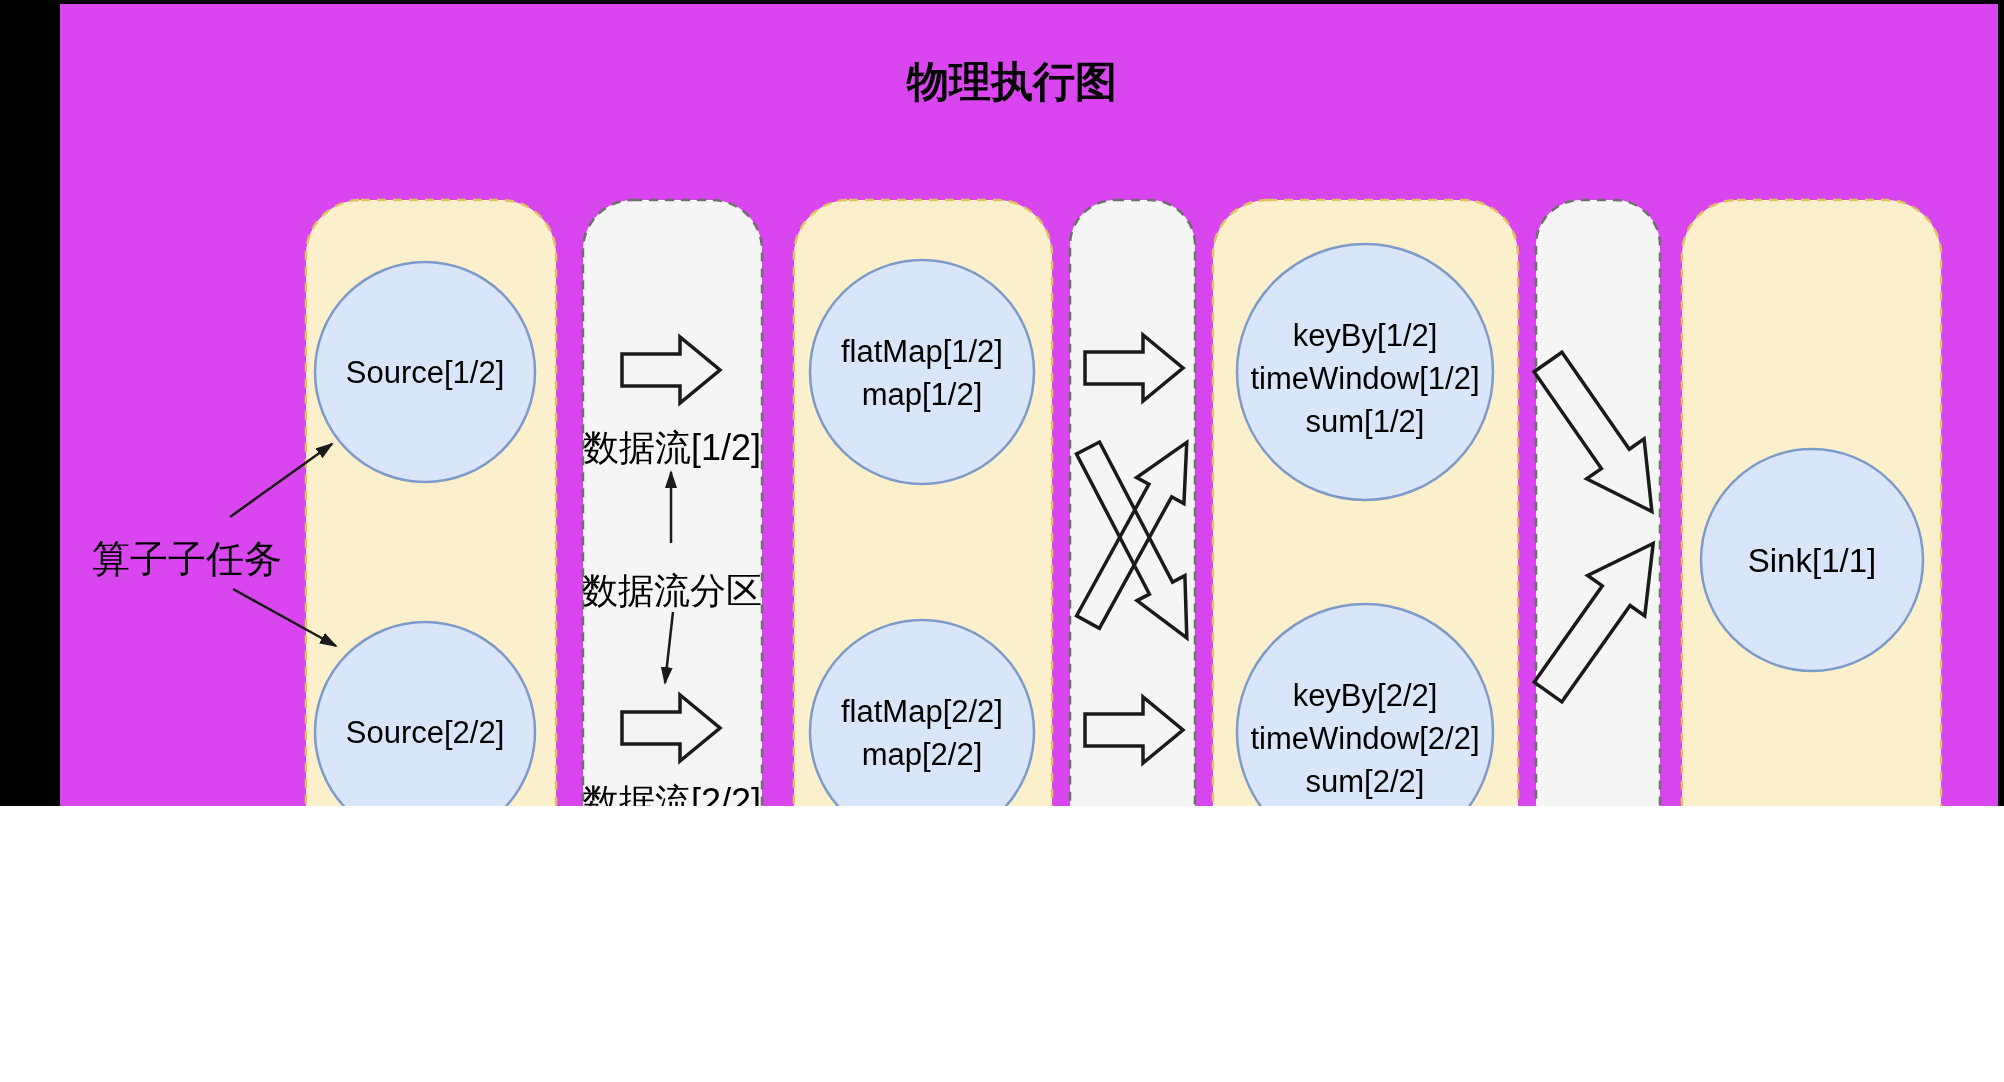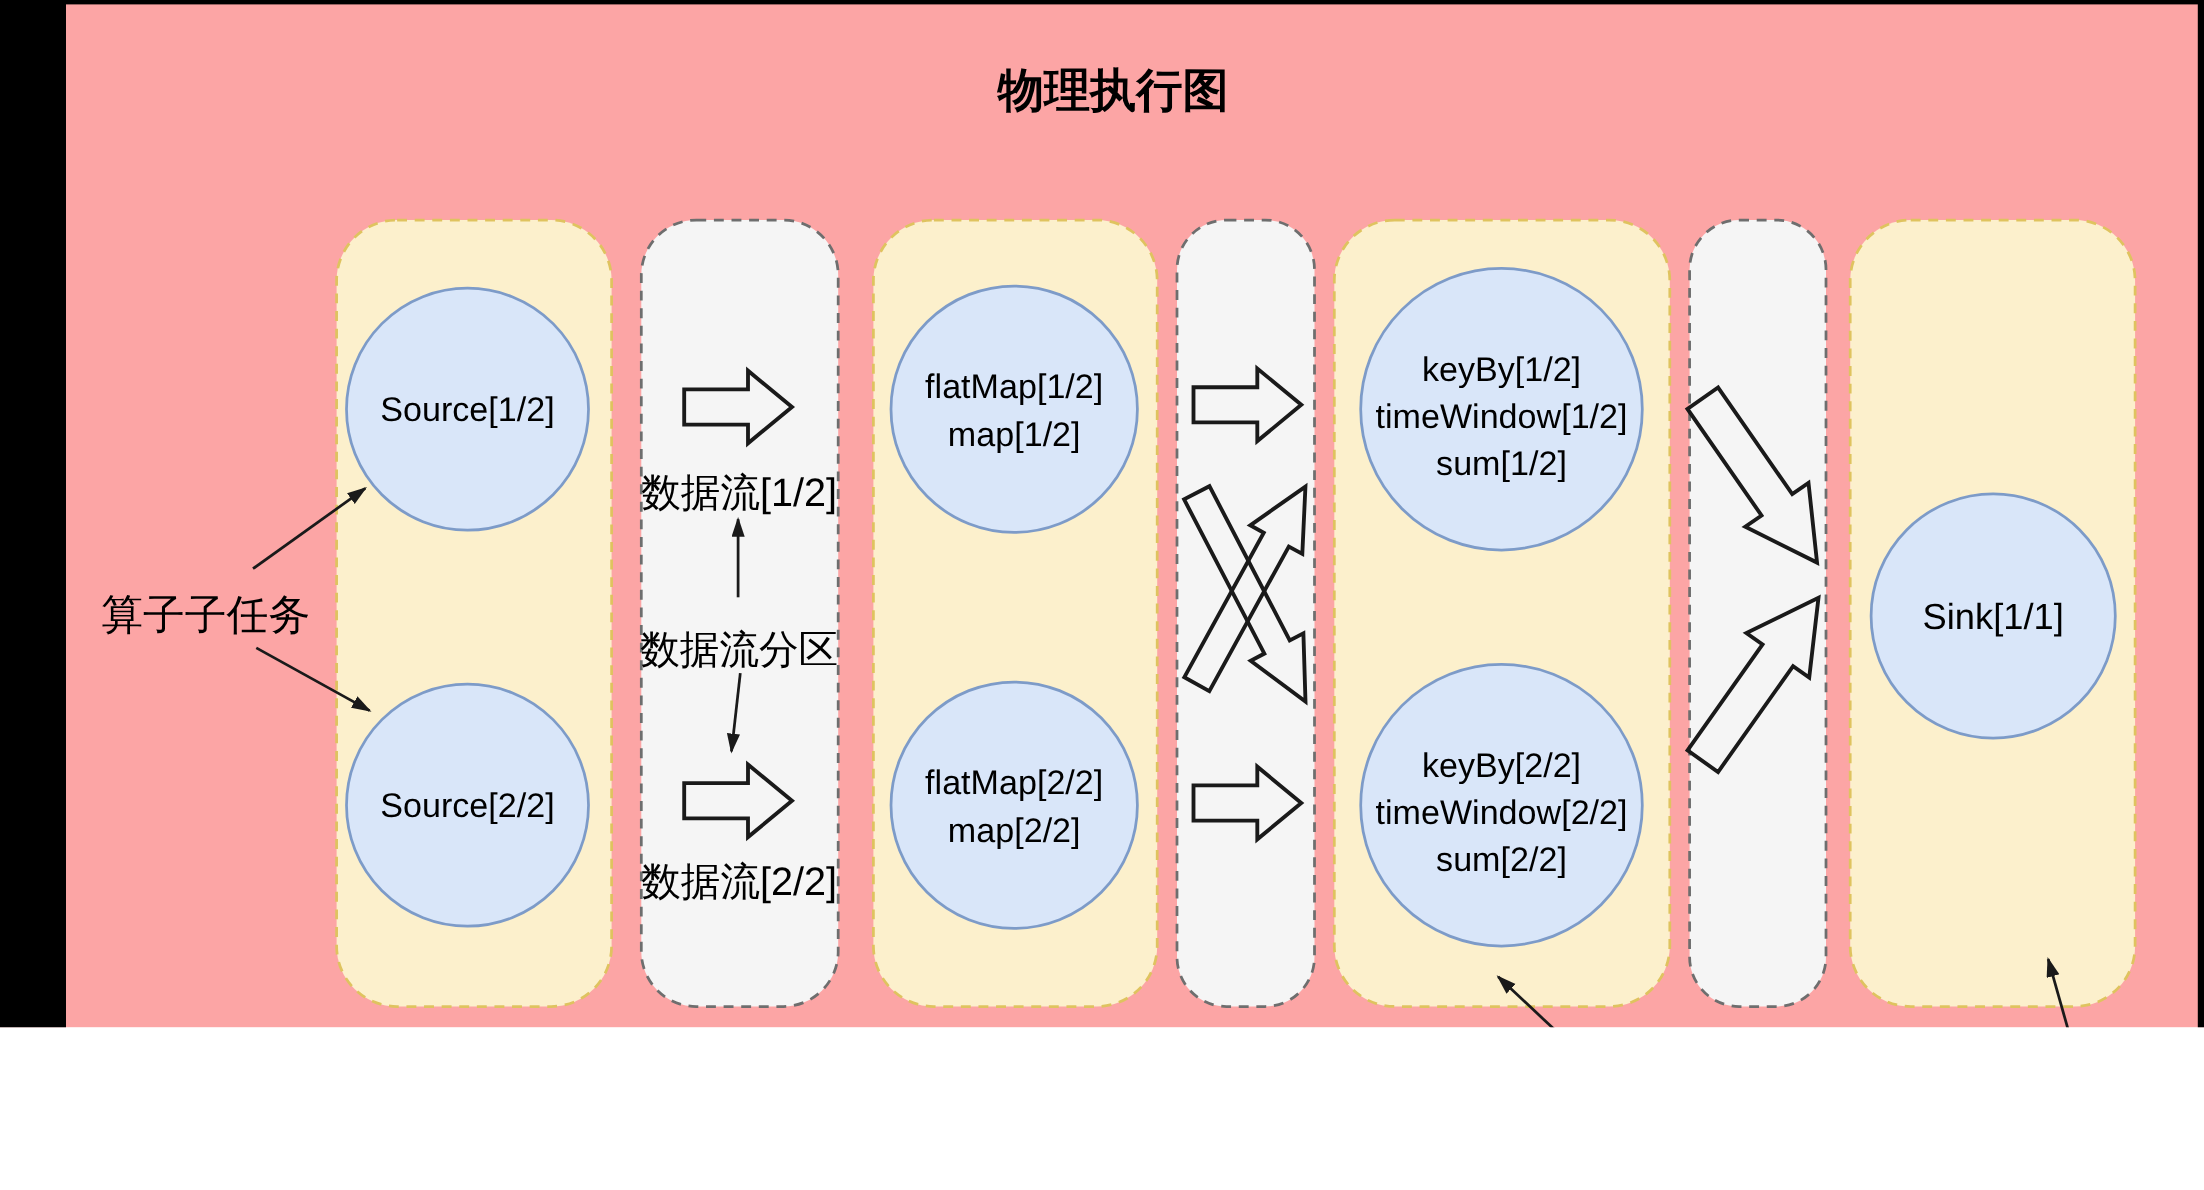--- a/index.html
+++ b/index.html
@@ -1,16 +1,16 @@
 <!DOCTYPE html>
 <html style="--task-fill: #FCF0CC; --task-border: #DFC35F; --stream-fill: #F5F5F5; --stream-border: #6E6E6E; --node-fill: #D9E6F9; --node-border: #7D9BC8; --arrow-stroke: #1A1A1A; --text: #000000;"><head>
 <meta charset="utf-8">
 <style>
   html,body{margin:0;padding:0;background:#ffffff;}
-  #canvas{position:relative;width:2004px;height:934px;background:#fca5a5;overflow:hidden;
+  #canvas{position:relative;width:2004px;height:806px;background:#d946ef;overflow:hidden;
           font-family:"Liberation Sans", sans-serif;}
   svg{position:absolute;inset:0;}
   .frame{fill:#000000;}
   .task-box{fill:var(--task-fill);stroke:var(--task-border);stroke-width:2.5;stroke-dasharray:9 7;}
   .stream-box{fill:var(--stream-fill);stroke:var(--stream-border);stroke-width:2.5;stroke-dasharray:9 7;}
   .node-circle{fill:var(--node-fill);stroke:var(--node-border);stroke-width:2.5;}
   .block-arrow{fill:none;stroke:var(--arrow-stroke);stroke-width:3.5;stroke-linejoin:miter;}
   .thin-arrow{fill:none;stroke:var(--arrow-stroke);stroke-width:2.5;}
   .node-label{font-size:31px;fill:var(--text);text-anchor:middle;}
   .sink-label{font-size:33px;fill:var(--text);text-anchor:middle;}

